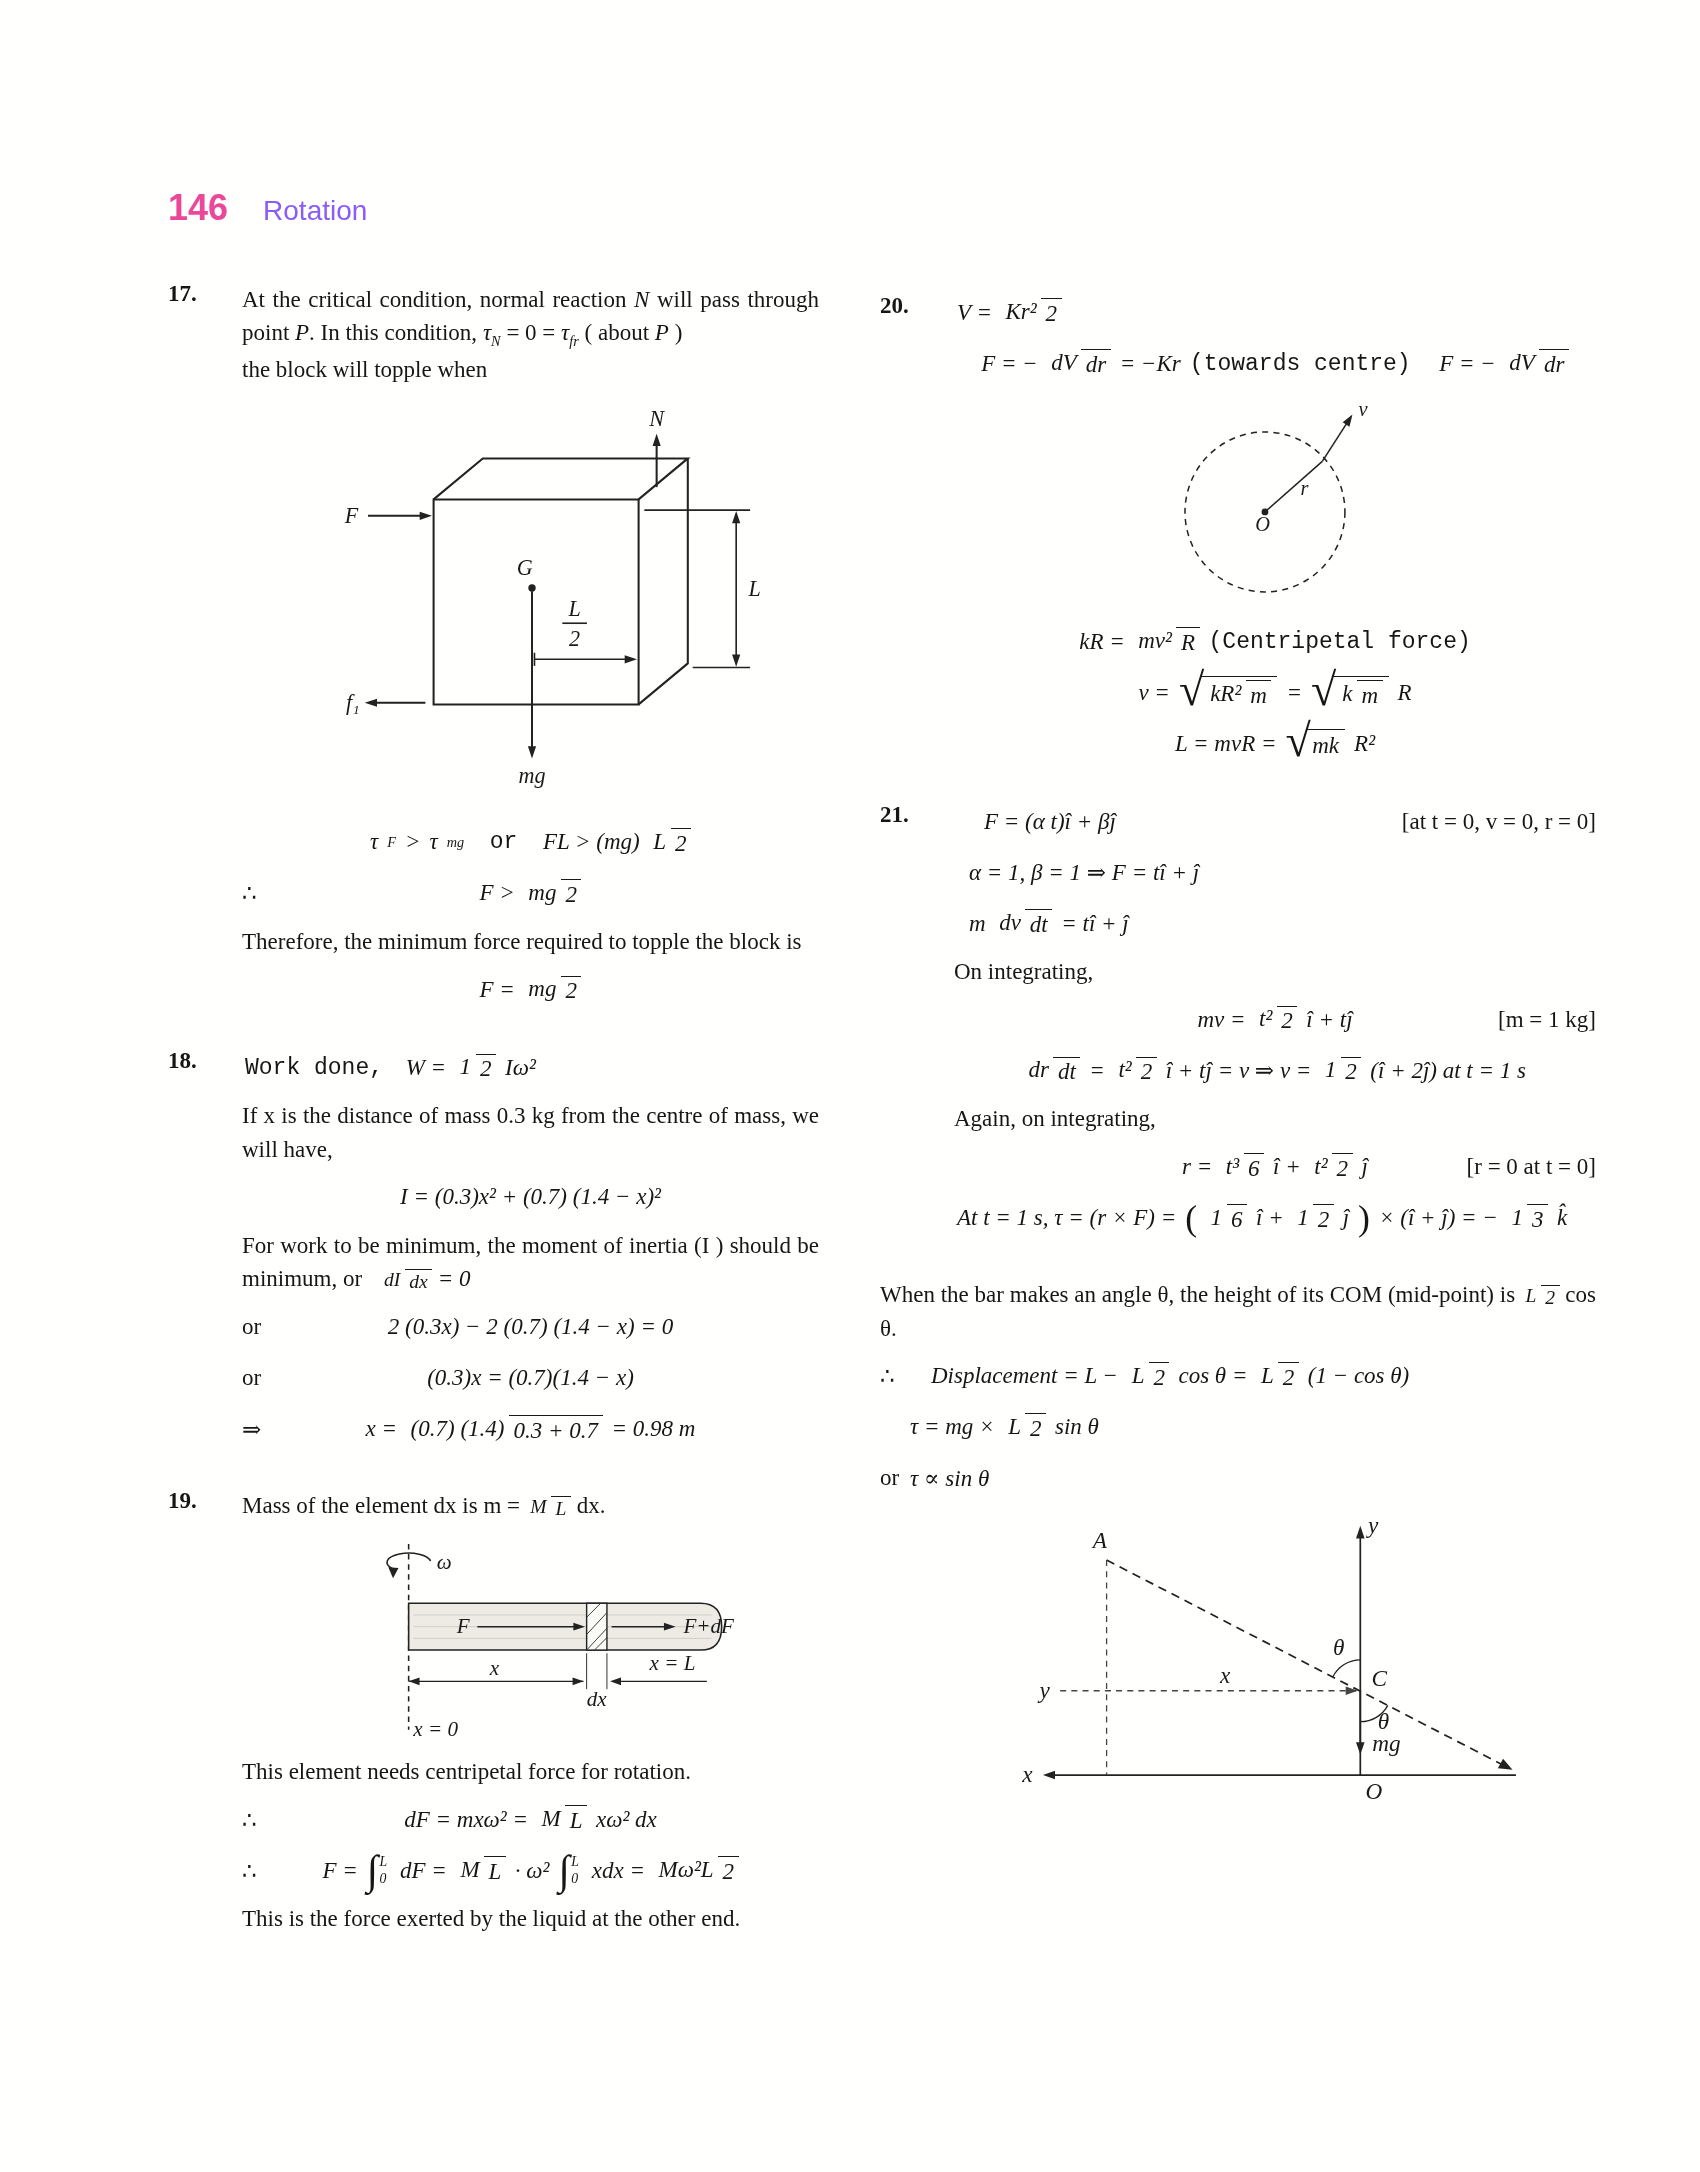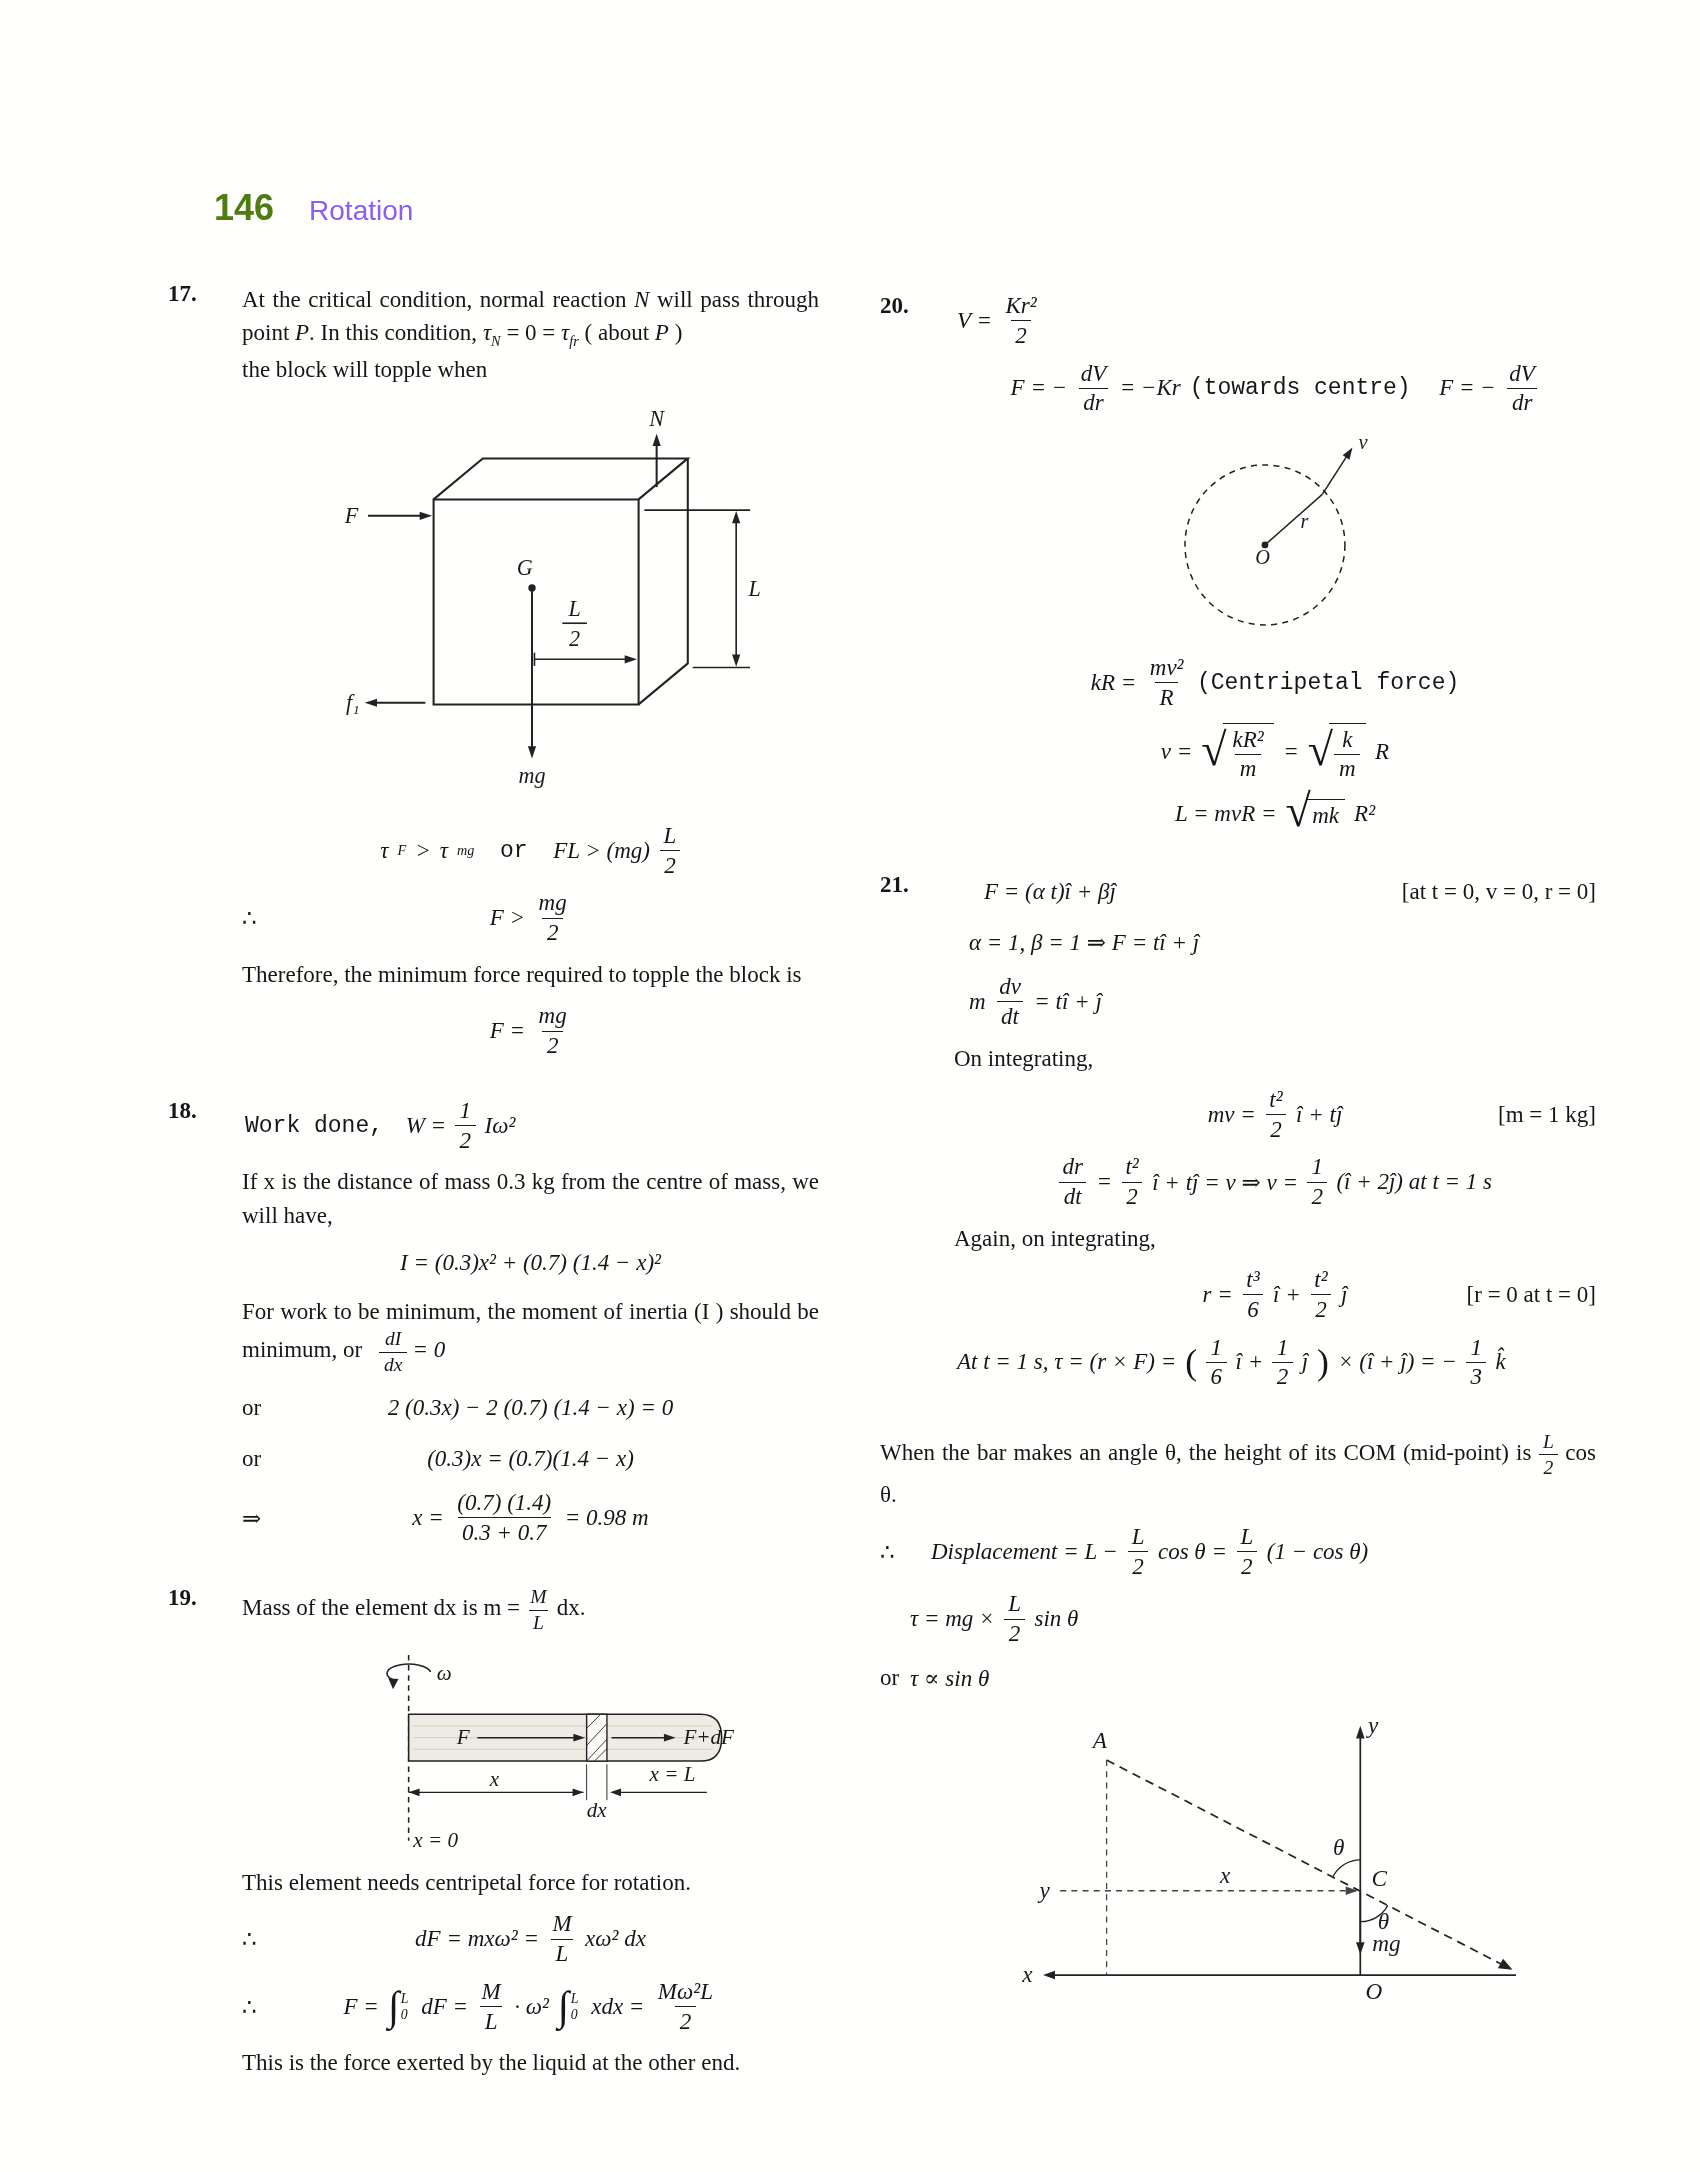--- a/index.html
+++ b/index.html
@@ -1,38 +1,38 @@
 <!DOCTYPE html>
 <html style="font-size:12px"><head>
 <meta charset="utf-8">
 <style>
   * { margin:0; padding:0; box-sizing:border-box; }
   html,body { background:#ffffff; }
   .page { position:relative; width:1700px; height:2172px; background:#fffffe; overflow:hidden;
           font-family:"Liberation Serif","DejaVu Serif",serif; font-size:23px; color:#161616; }
   .header { position:absolute; left:168px; top:187px; display:flex; align-items:baseline; }
-  .hnum { font-family:"Liberation Sans","DejaVu Sans",sans-serif; font-weight:700; font-size:36px; color:#4d7c0f;margin-left:46px; }
+  .hnum { font-family:"Liberation Sans","DejaVu Sans",sans-serif; font-weight:700; font-size:36px; color:#ec4899; }
   .htitle { font-family:"Liberation Sans","DejaVu Sans",sans-serif; font-size:28px; color:#8b5cf6; margin-left:35px; }
   .col { position:absolute; }
   .col.left  { left:168px; top:281px; width:651px; }
   .col.right { left:880px; top:293px; width:716px; }
   .prob { display:flex; gap:30px; margin-bottom:27px; }
   .pnum { font-weight:700; min-width:44px; }
   .pbody { flex:1; min-width:0; }
   .jtext { text-align:justify; line-height:1.45; margin:1.5px 0; }
   .eqrow { position:relative; display:flex; align-items:center; justify-content:center; gap:9px;
            margin:12px 0; min-height:39px; flex-wrap:nowrap; }
   .eqrow.lft { justify-content:flex-start; padding-left:3px; }
   .lead-sym { position:absolute; left:0; top:50%; transform:translateY(-50%); font-style:normal; }
   .note { position:absolute; right:0; top:50%; transform:translateY(-50%); font-style:normal; white-space:nowrap; }
   .m { font-style:italic; white-space:nowrap; }
   .rm { font-style:normal; white-space:nowrap;font-family:Liberation Mono, monospace; }
   .v { font-style:italic; }
   sub.s { font-size:0.62em; font-style:italic; }
-  .frac { display:inline-flex; flex-direction:column; align-items:center; vertical-align:middle;
+  .frac { display:inline-flex; align-items:center; vertical-align:middle;
           line-height:1.12; font-style:italic; }
   .frac .fn { padding:0 4.5px 1.5px; }
   .frac .fd { padding:1.5px 4.5px 0; border-top:1.7px solid #1a1a1a; }
   .jtext .frac { font-size:0.85em; }
   .sqrt { display:inline-flex; align-items:center; white-space:nowrap; }
   .sqrt .rs { font-size:2em; font-style:normal; line-height:0.75; margin-right:-3.8px; transform:translateY(-2.3px); }
   .sqrt .rad { border-top:1.7px solid #1a1a1a; padding:3px 6px 0 5.3px; display:inline-flex; align-items:center; gap:6px; }
   .intg { display:inline-flex; align-items:center; }
   .intg .isym { font-size:1.8em; font-style:normal; line-height:0.85; }
   .intg .ilims { display:inline-flex; flex-direction:column; justify-content:space-between;

